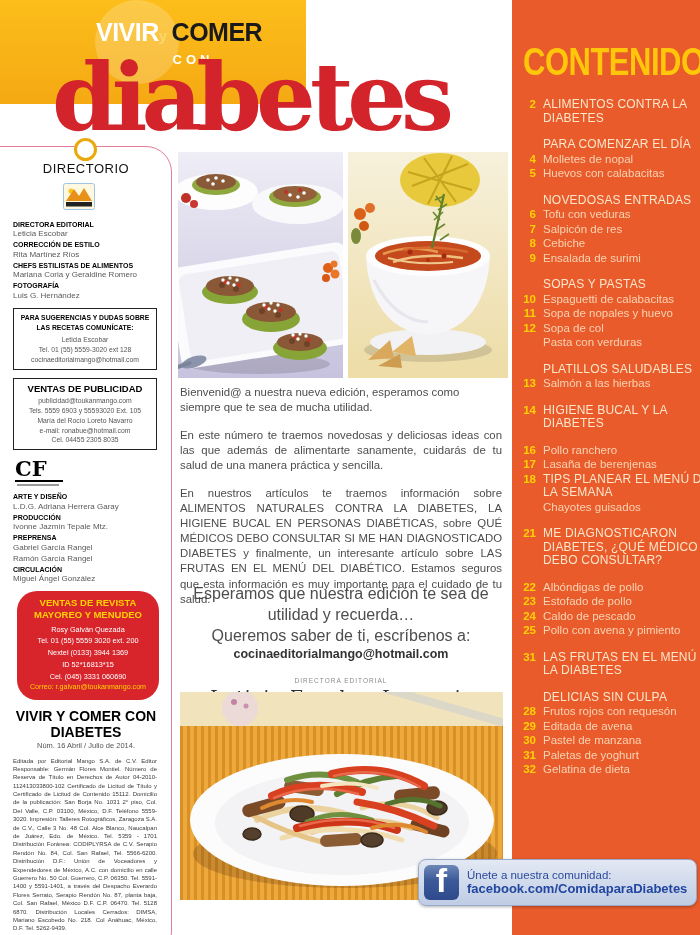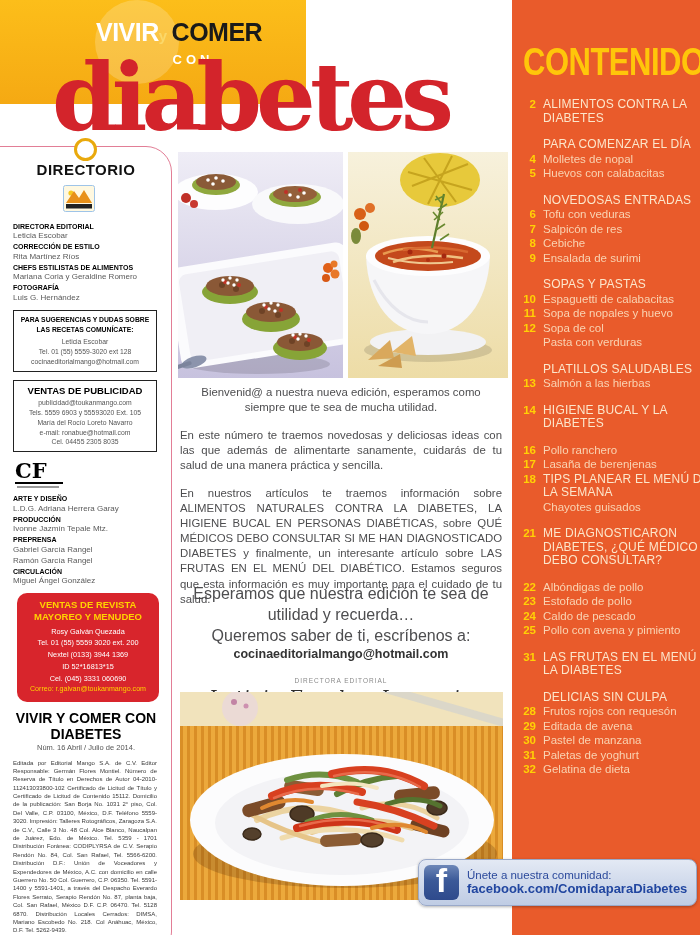--- a/index.html
+++ b/index.html
@@ -19,51 +19,51 @@
     font-size:13px;color:#fff;letter-spacing:4px;font-weight:bold;}
   .diabetes-word{position:absolute;left:52px;top:50px;z-index:2;
     font-family:"DejaVu Serif","Liberation Serif",serif;font-weight:bold;
     font-size:94px;line-height:1;color:#D3242B;letter-spacing:-6px;}
 
   
   .ring{position:absolute;left:74px;top:138px;width:17px;height:17px;border-radius:50%;
     background:#fff;border:3.5px solid #E9A90C;z-index:4;}
   .directory{position:absolute;left:-26px;top:146px;width:198px;height:812px;box-sizing:border-box;
     background:#fff;border:1.5px solid #E27E96;border-radius:26px;padding:12px 12px 0 38px;z-index:3;}
-  .dir-title{text-align:center;font-size:15px;font-weight:bold;letter-spacing:.5px;color:#111;margin:2px 0 7px;}
+  .dir-title{text-align:center;font-size:13px;font-weight:normal;letter-spacing:.5px;color:#111;margin:2px 0 7px;}
   .mango-logo{margin:0 0 6px 50px;}
   .role{font-size:7px;font-weight:bold;color:#000;line-height:1.35;}
   .person{font-size:8px;color:#5a5a5a;line-height:1.25;margin-bottom:1px;}
   .staff{margin-bottom:7px;}
   .wbox{border:1px solid #222;background:#fff;text-align:center;padding:4px 1px;margin:0 2px 8px 0;}
   .wbox .bx-title{font-size:6.8px;font-weight:bold;color:#000;line-height:1.5;margin-bottom:2px;}
   .wbox.big-title .bx-title{font-size:9.5px;line-height:1.2;margin-bottom:2px;}
   .bx-lines div{font-size:6.8px;color:#555;line-height:1.45;}
   .cf{margin:2px 0 2px 2px;}
   .cf-text{display:inline-block;font-family:"DejaVu Serif","Liberation Serif",serif;font-weight:bold;
     font-size:21px;color:#000;border-bottom:2px solid #000;padding-right:16px;line-height:1.05;}
   .cf-sub{width:42px;height:2px;background:#9a9a9a;margin:2px 0 6px 2px;}
-  .redbox{background:#D8252C;border-radius:10px;text-align:center;color:#fff;
+  .redbox{background:#D8252C;border-radius:20px;text-align:center;color:#fff;
     padding:6px 5px;margin:2px 0 8px 4px;}
   .redbox-title{color:#FFD200;font-weight:bold;font-size:9.5px;line-height:1.25;margin-bottom:3px;}
   .redbox .bx-lines div{font-size:7.3px;color:#fff;line-height:1.6;}
   .redbox-correo{font-size:7.1px;color:#FFD200;line-height:1.6;}
   .issue{text-align:center;margin-bottom:7px;}
   .issue-title{font-size:14px;font-weight:bold;color:#000;}
   .issue-num{font-size:7.5px;color:#555;margin-top:1px;}
   .legal{font-size:6px;color:#3a3a3a;text-align:justify;line-height:1.4;margin:0 2px 7px 0;}
   .legal2{font-size:6px;color:#3a3a3a;text-align:center;line-height:1.5;margin:0 10px 8px 4px;}
 
   
   .photo{position:absolute;overflow:hidden;}
   .photo1{left:178px;top:152px;width:165px;height:226px;}
   .photo2{left:348px;top:152px;width:160px;height:226px;}
   .photo3{left:180px;top:692px;width:323px;height:208px;}
   .welcome{position:absolute;left:180px;top:385px;width:322px;color:#4d4d4f;}
-  .welcome p{margin:0 0 13px;font-size:11.4px;line-height:1.32;text-align:center;}
+  .welcome p{margin:0 0 13px;font-size:11.4px;line-height:1.32;}
   .welcome p.just{text-align:justify;}
   .closing{position:absolute;left:180px;top:584px;width:322px;text-align:center;color:#4d4d4f;}
   .closing-l1,.closing-l2{font-size:16px;line-height:1.3;}
   .closing-email{font-size:12.5px;font-weight:bold;color:#333;margin-top:1px;}
   .sig-role{font-size:6.5px;letter-spacing:1px;color:#8a8a8a;margin-top:16px;}
   .sig-name{font-family:"DejaVu Serif","Liberation Serif",serif;font-style:italic;
     font-size:19px;color:#2e2e2e;margin-top:2px;letter-spacing:1px;}
 
   
   .contenido{position:absolute;left:512px;top:0;width:216px;height:935px;

